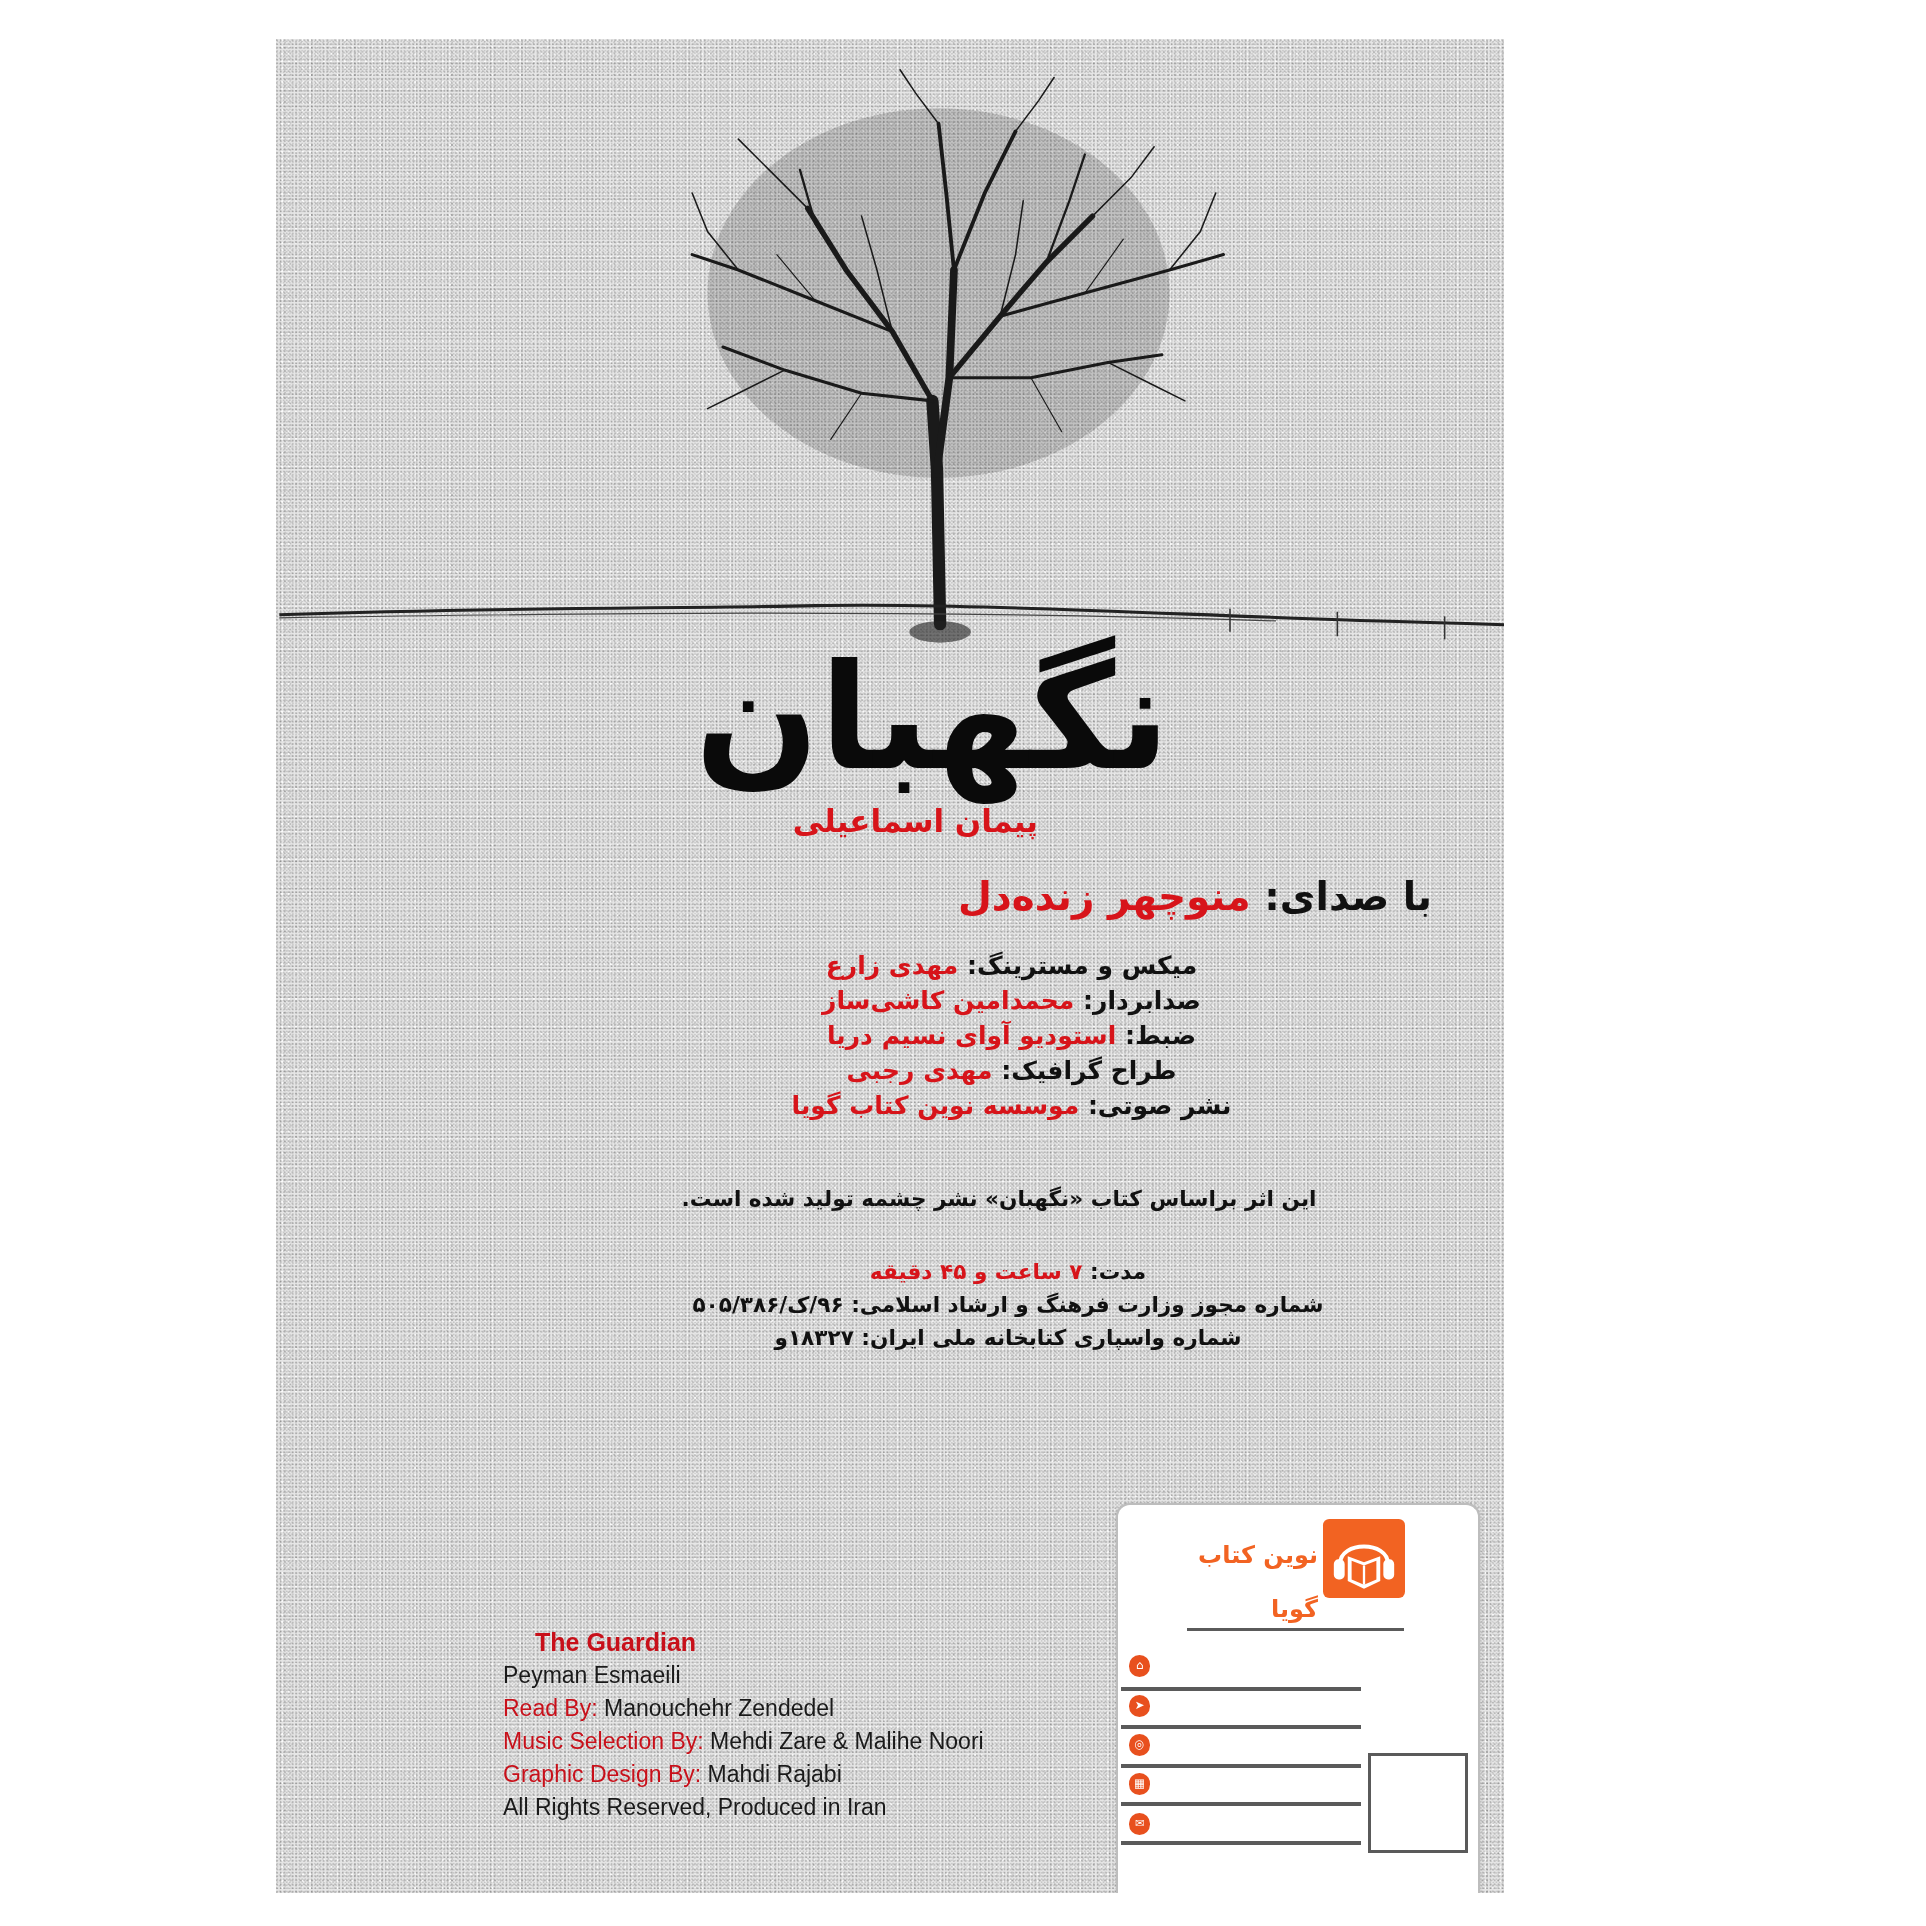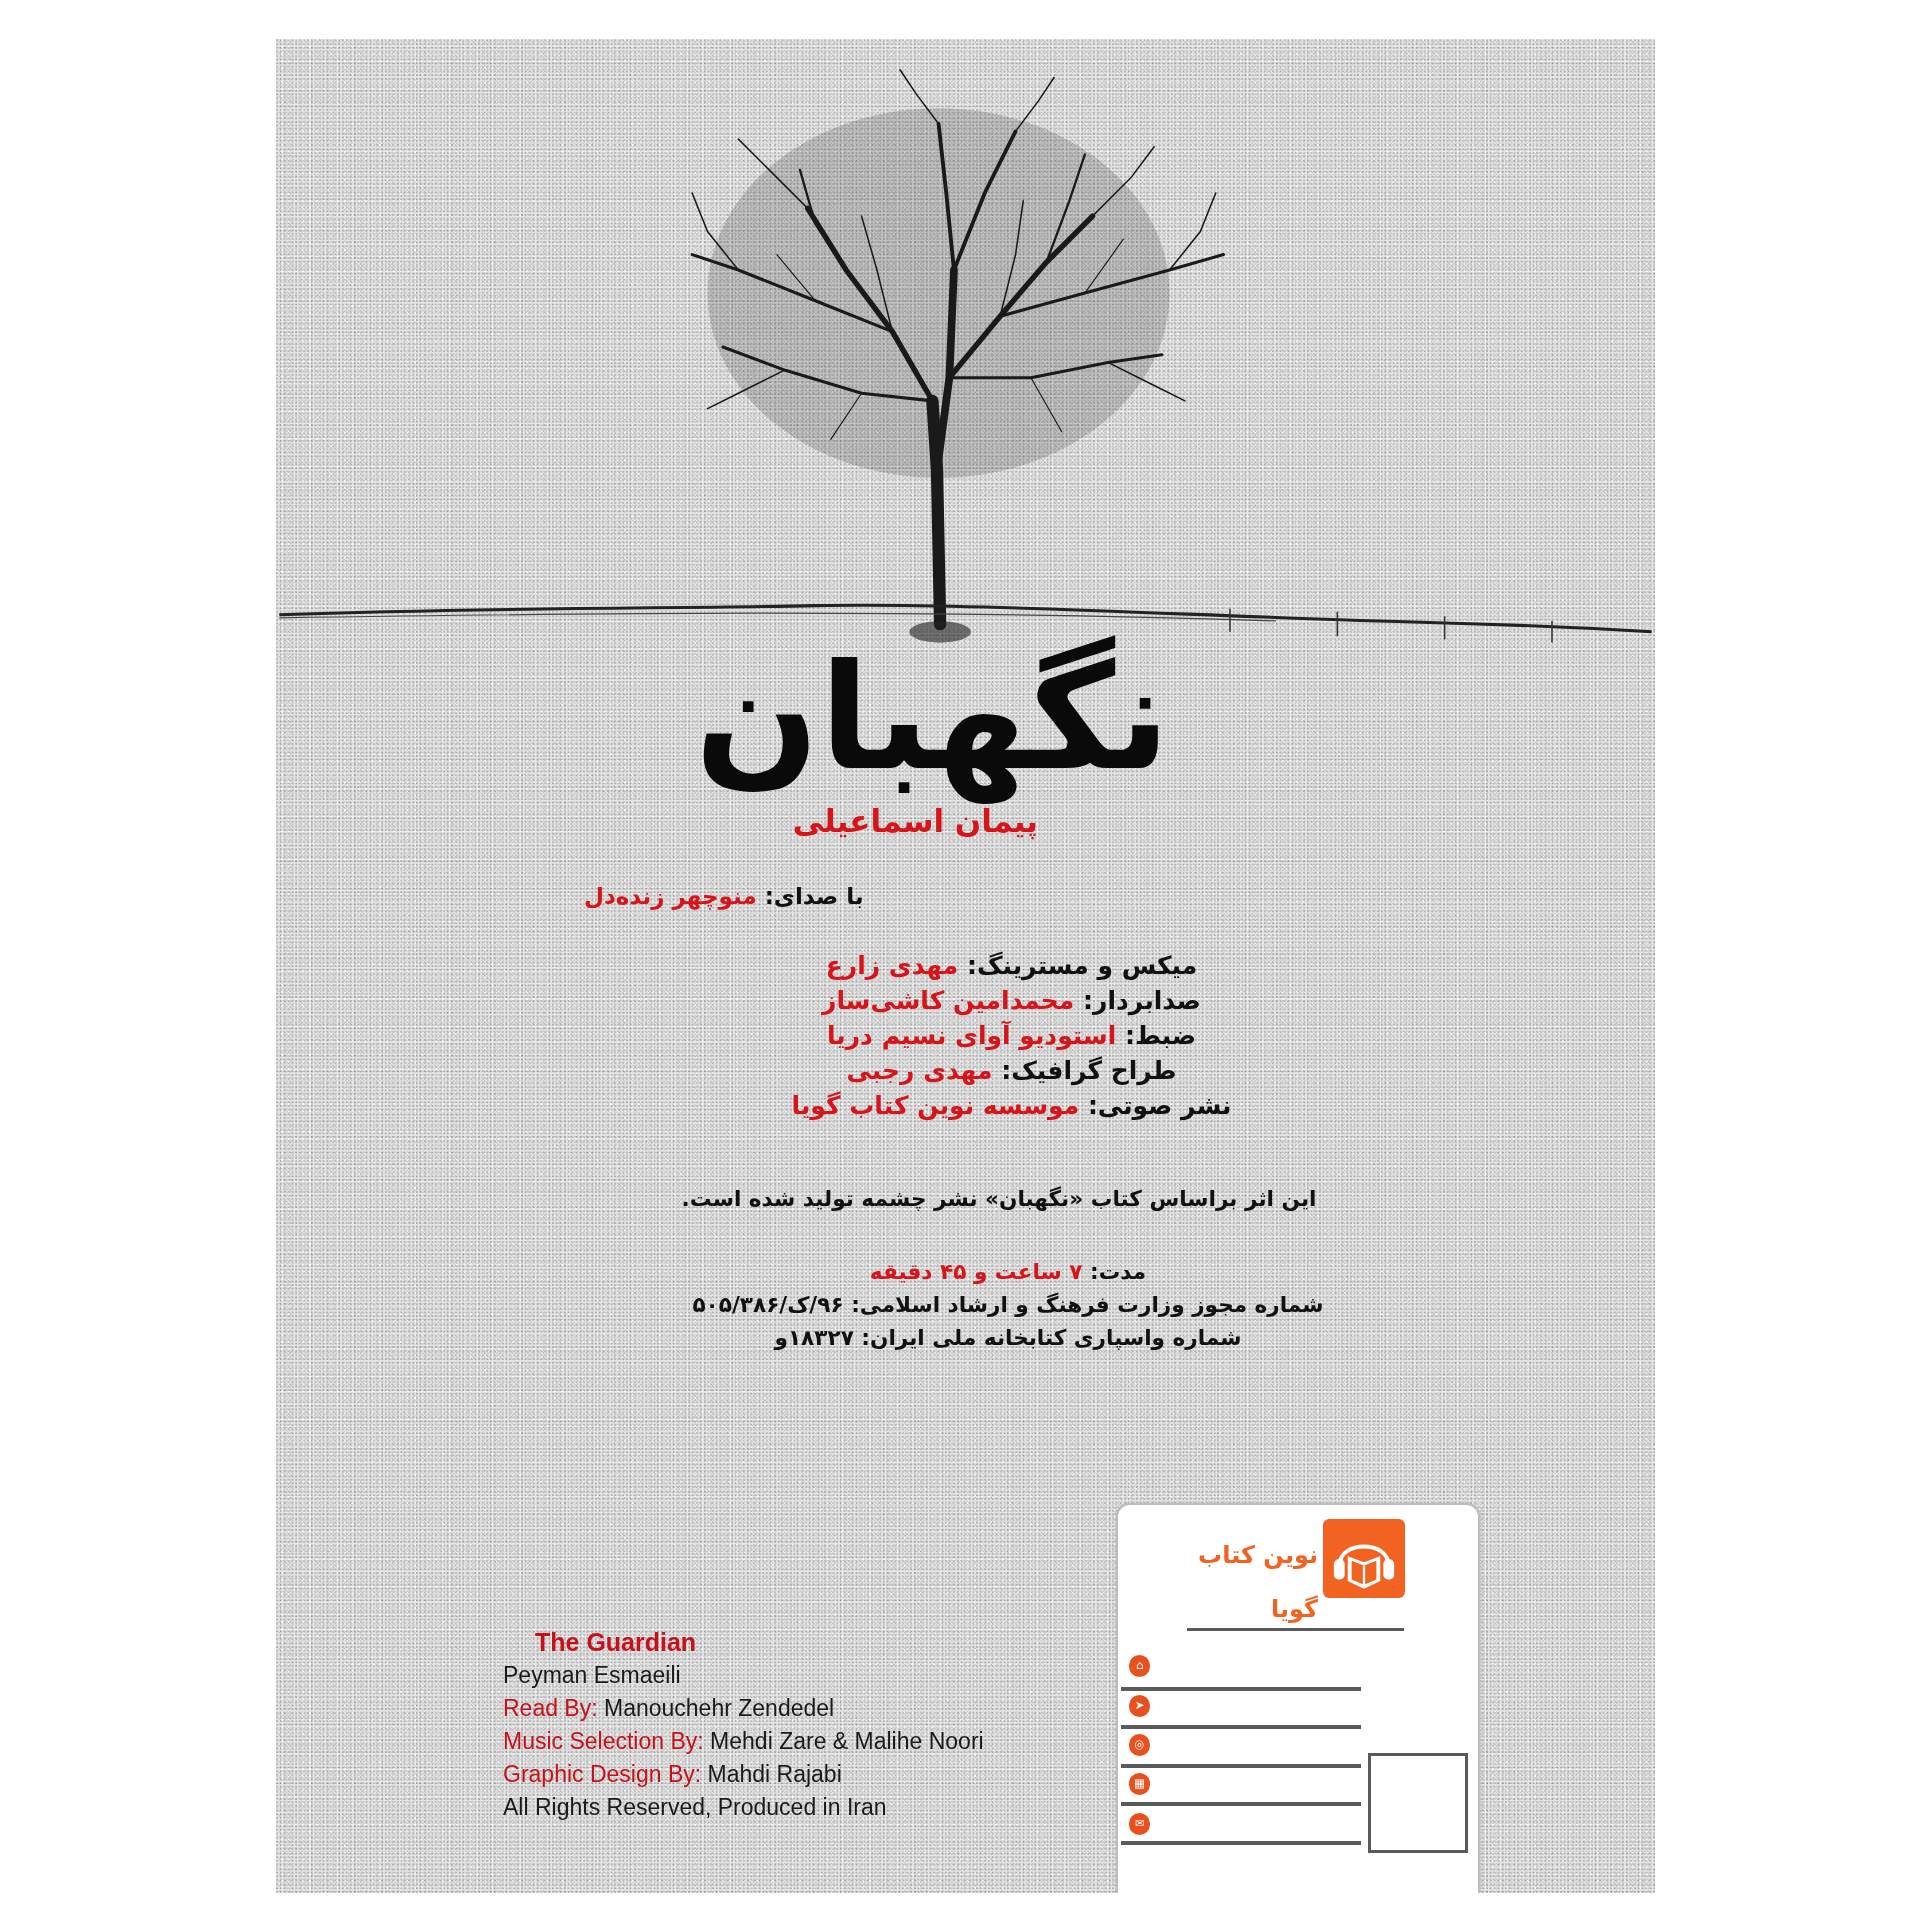--- a/index.html
+++ b/index.html
@@ -1,21 +1,21 @@
 <!DOCTYPE html>
 <html style="font-size:12.3px"><head>
 <meta charset="utf-8">
 <style>
   html, body { margin:0; padding:0; }
   body {
     width:1926px; height:1926px; background:#ffffff; position:relative; overflow:hidden;
     font-family:"DejaVu Sans", sans-serif;
   }
   .cover {
-    position:absolute; left:276px; top:39px; width:1379px; height:1854px;
+    position:absolute; left:276px; top:39px; width:1228px; height:1854px;
     background-color:#e6e6e6;
     background-image:
       radial-gradient(circle at 20% 30%, rgba(0,0,0,0.22) 0.6px, transparent 1.2px),
       radial-gradient(circle at 70% 60%, rgba(0,0,0,0.18) 0.5px, transparent 1.2px),
       radial-gradient(circle at 45% 80%, rgba(0,0,0,0.15) 0.5px, transparent 1.1px),
       radial-gradient(circle at 85% 15%, rgba(255,255,255,0.8) 0.8px, transparent 1.5px);
     background-size:3.9px 3.9px, 5.4px 5.4px, 3.1px 3.1px, 7px 7px;
     overflow:hidden;
   }
   .photo-tree { position:absolute; left:0; top:0; width:1379px; height:693px; }
@@ -24,22 +24,22 @@
   .title-fa {
     position:absolute; left:493px; top:601px; width:401px; text-align:center;
     font-family:"DejaVu Sans", sans-serif; font-weight:bold; font-size:146px; line-height:154px;
     color:#0a0a0a; letter-spacing:-3.1px;
   }
   .author-fa {
     position:absolute; left:485px; top:763px; width:277px; text-align:right;
     font-weight:bold; font-size:31px; line-height:39px; color:#d7141a;
   }
   .narrator {
-    position:absolute; left:308px; top:836px; width:848px; text-align:left;
-    font-size:23px; font-weight:bold; line-height:43px;
+    position:absolute; left:308px; top:836px; width:848px; text-align:right;
+    font-size:39px; font-weight:bold; line-height:43px;
   }
   .credits {
     position:absolute; left:308px; top:909px; width:855px; text-align:center;
     font-size:25px; line-height:35px; font-weight:bold;
   }
   .credits .row { white-space:nowrap; }
   .lbl { color:#111111; }
   .val { color:#d7141a; }
   .note {
     position:absolute; left:299px; top:1144px; width:848px; text-align:center;

